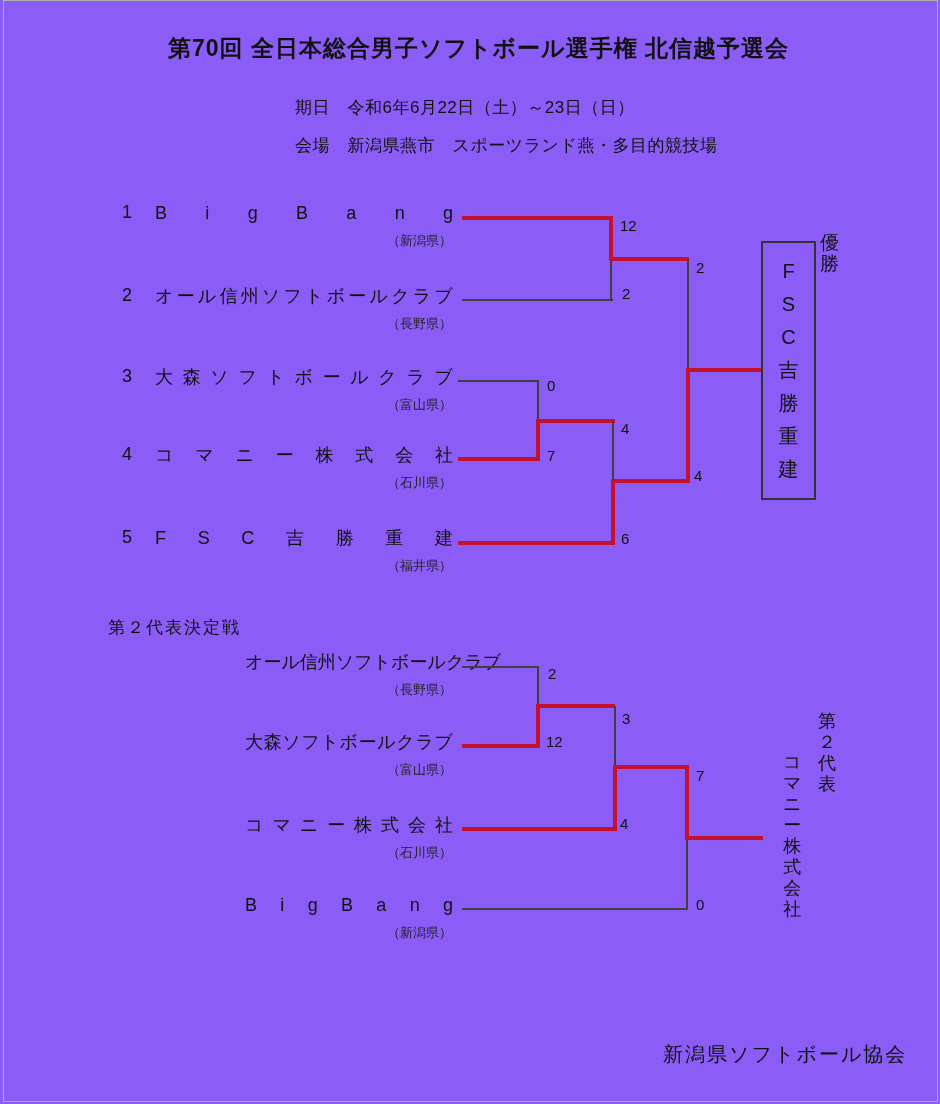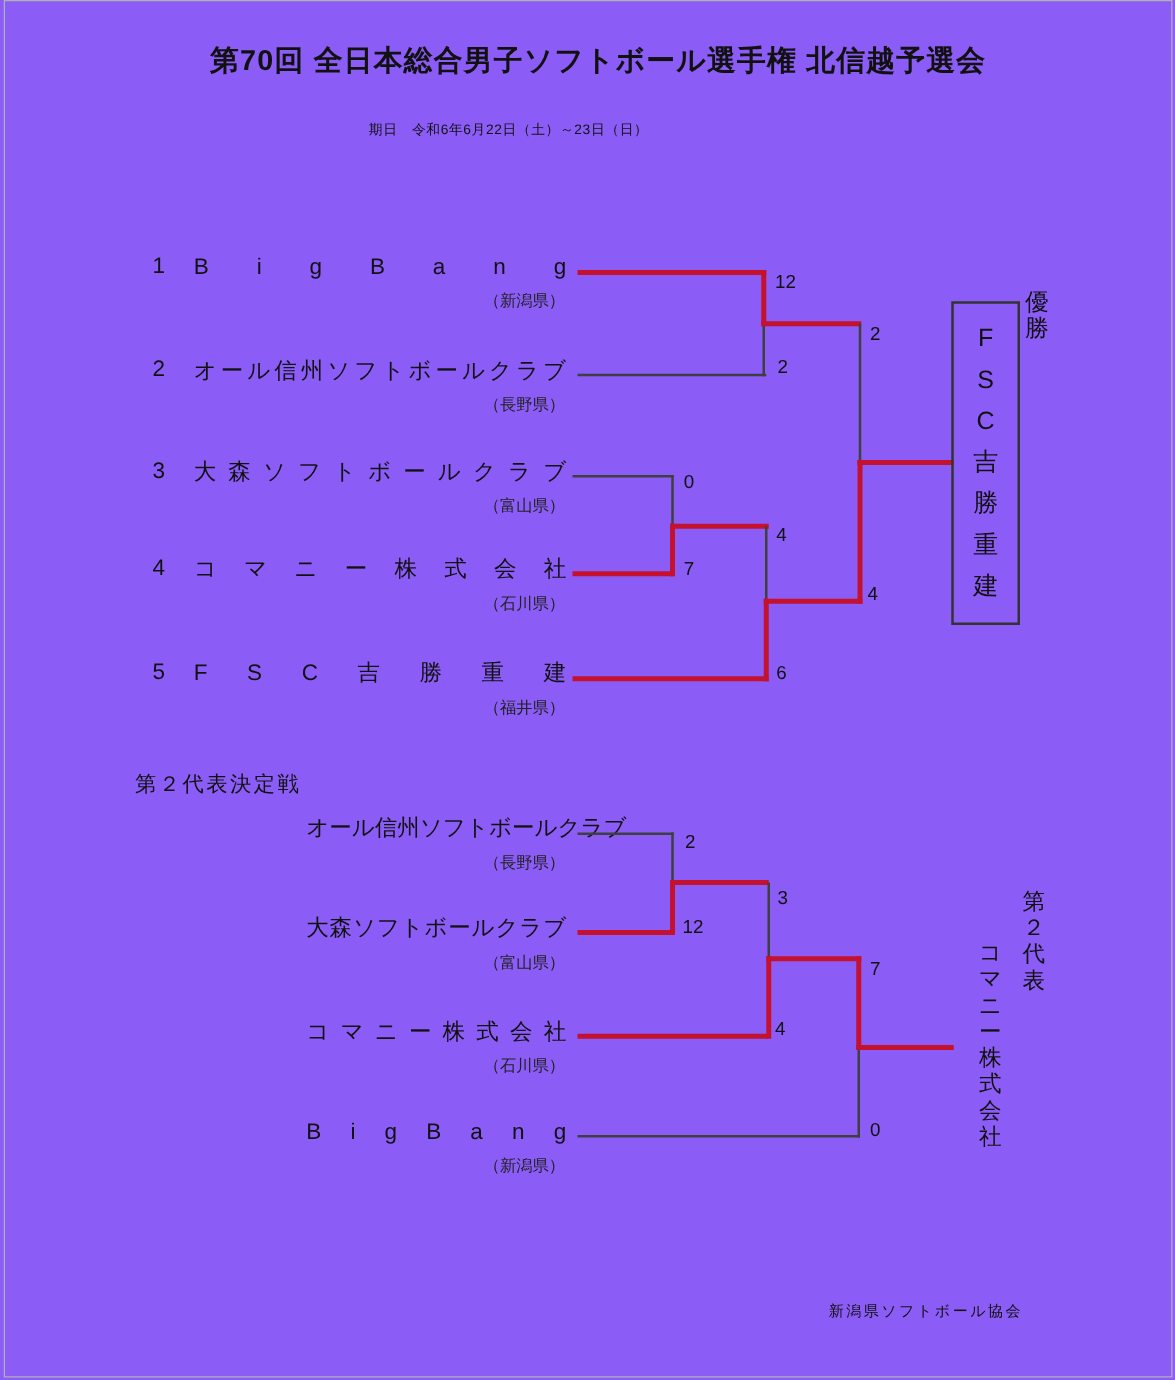--- a/index.html
+++ b/index.html
@@ -29,21 +29,21 @@
     left: 0; top: 33px;
     width: 100%;
     text-align: center;
     font-size: 23px;
     font-weight: bold;
     letter-spacing: 1px;
   }
   .meta {
     position: absolute;
     left: 295px;
-    font-size: 11px;
+    font-size: 17px;
     letter-spacing: 0.5px;
   }
   .hline { position: absolute; height: 2px; background: var(--line); }
   .vline { position: absolute; width: 2px; background: var(--line); }
   .hline.red { height: 4px; background: var(--winner); }
   .vline.red { width: 4px; background: var(--winner); }
   .team-row { position: absolute; left: 0; width: 520px; height: 62px; }
   .seed {
     position: absolute; left: 112px; top: 0;
     width: 30px; text-align: center;
@@ -80,31 +80,32 @@
   }
   .vtext {
     display: flex; flex-direction: column; align-items: center;
   }
   #champion-box .vtext { gap: 12px; font-size: 20px; line-height: 21px; }
   #champion-label { position: absolute; left: 820px; top: 232px; font-size: 19px; line-height: 21px; }
   #playoff-result-label { position: absolute; left: 818px; top: 712px; font-size: 18px; line-height: 18px; gap: 3px; }
   #playoff-result-name { position: absolute; left: 783px; top: 753px; font-size: 18px; line-height: 18px; gap: 3px; }
   .footer {
     position: absolute; left: 663px; top: 1041px;
-    font-size: 12px; letter-spacing: 2px;
+    font-size: 20px; letter-spacing: 2px;
   }
 </style>
 </head>
 <body>
 
 <div id="page">
   <div id="frame"></div>
 
   <div class="title">第70回 全日本総合男子ソフトボール選手権 北信越予選会</div>
   <div class="meta" style="top:96px">期日　令和6年6月22日（土）～23日（日）</div>
+  <div class="meta" style="top:134px">会場　新潟県燕市　スポーツランド燕・多目的競技場</div>
 
   <div class="team-row b1" style="top:202px">
     <span class="seed">1</span>
     <span class="team-name">
         <span>B</span>
         <span>i</span>
         <span>g</span>
         <span>B</span>
         <span>a</span>
         <span>n</span>

